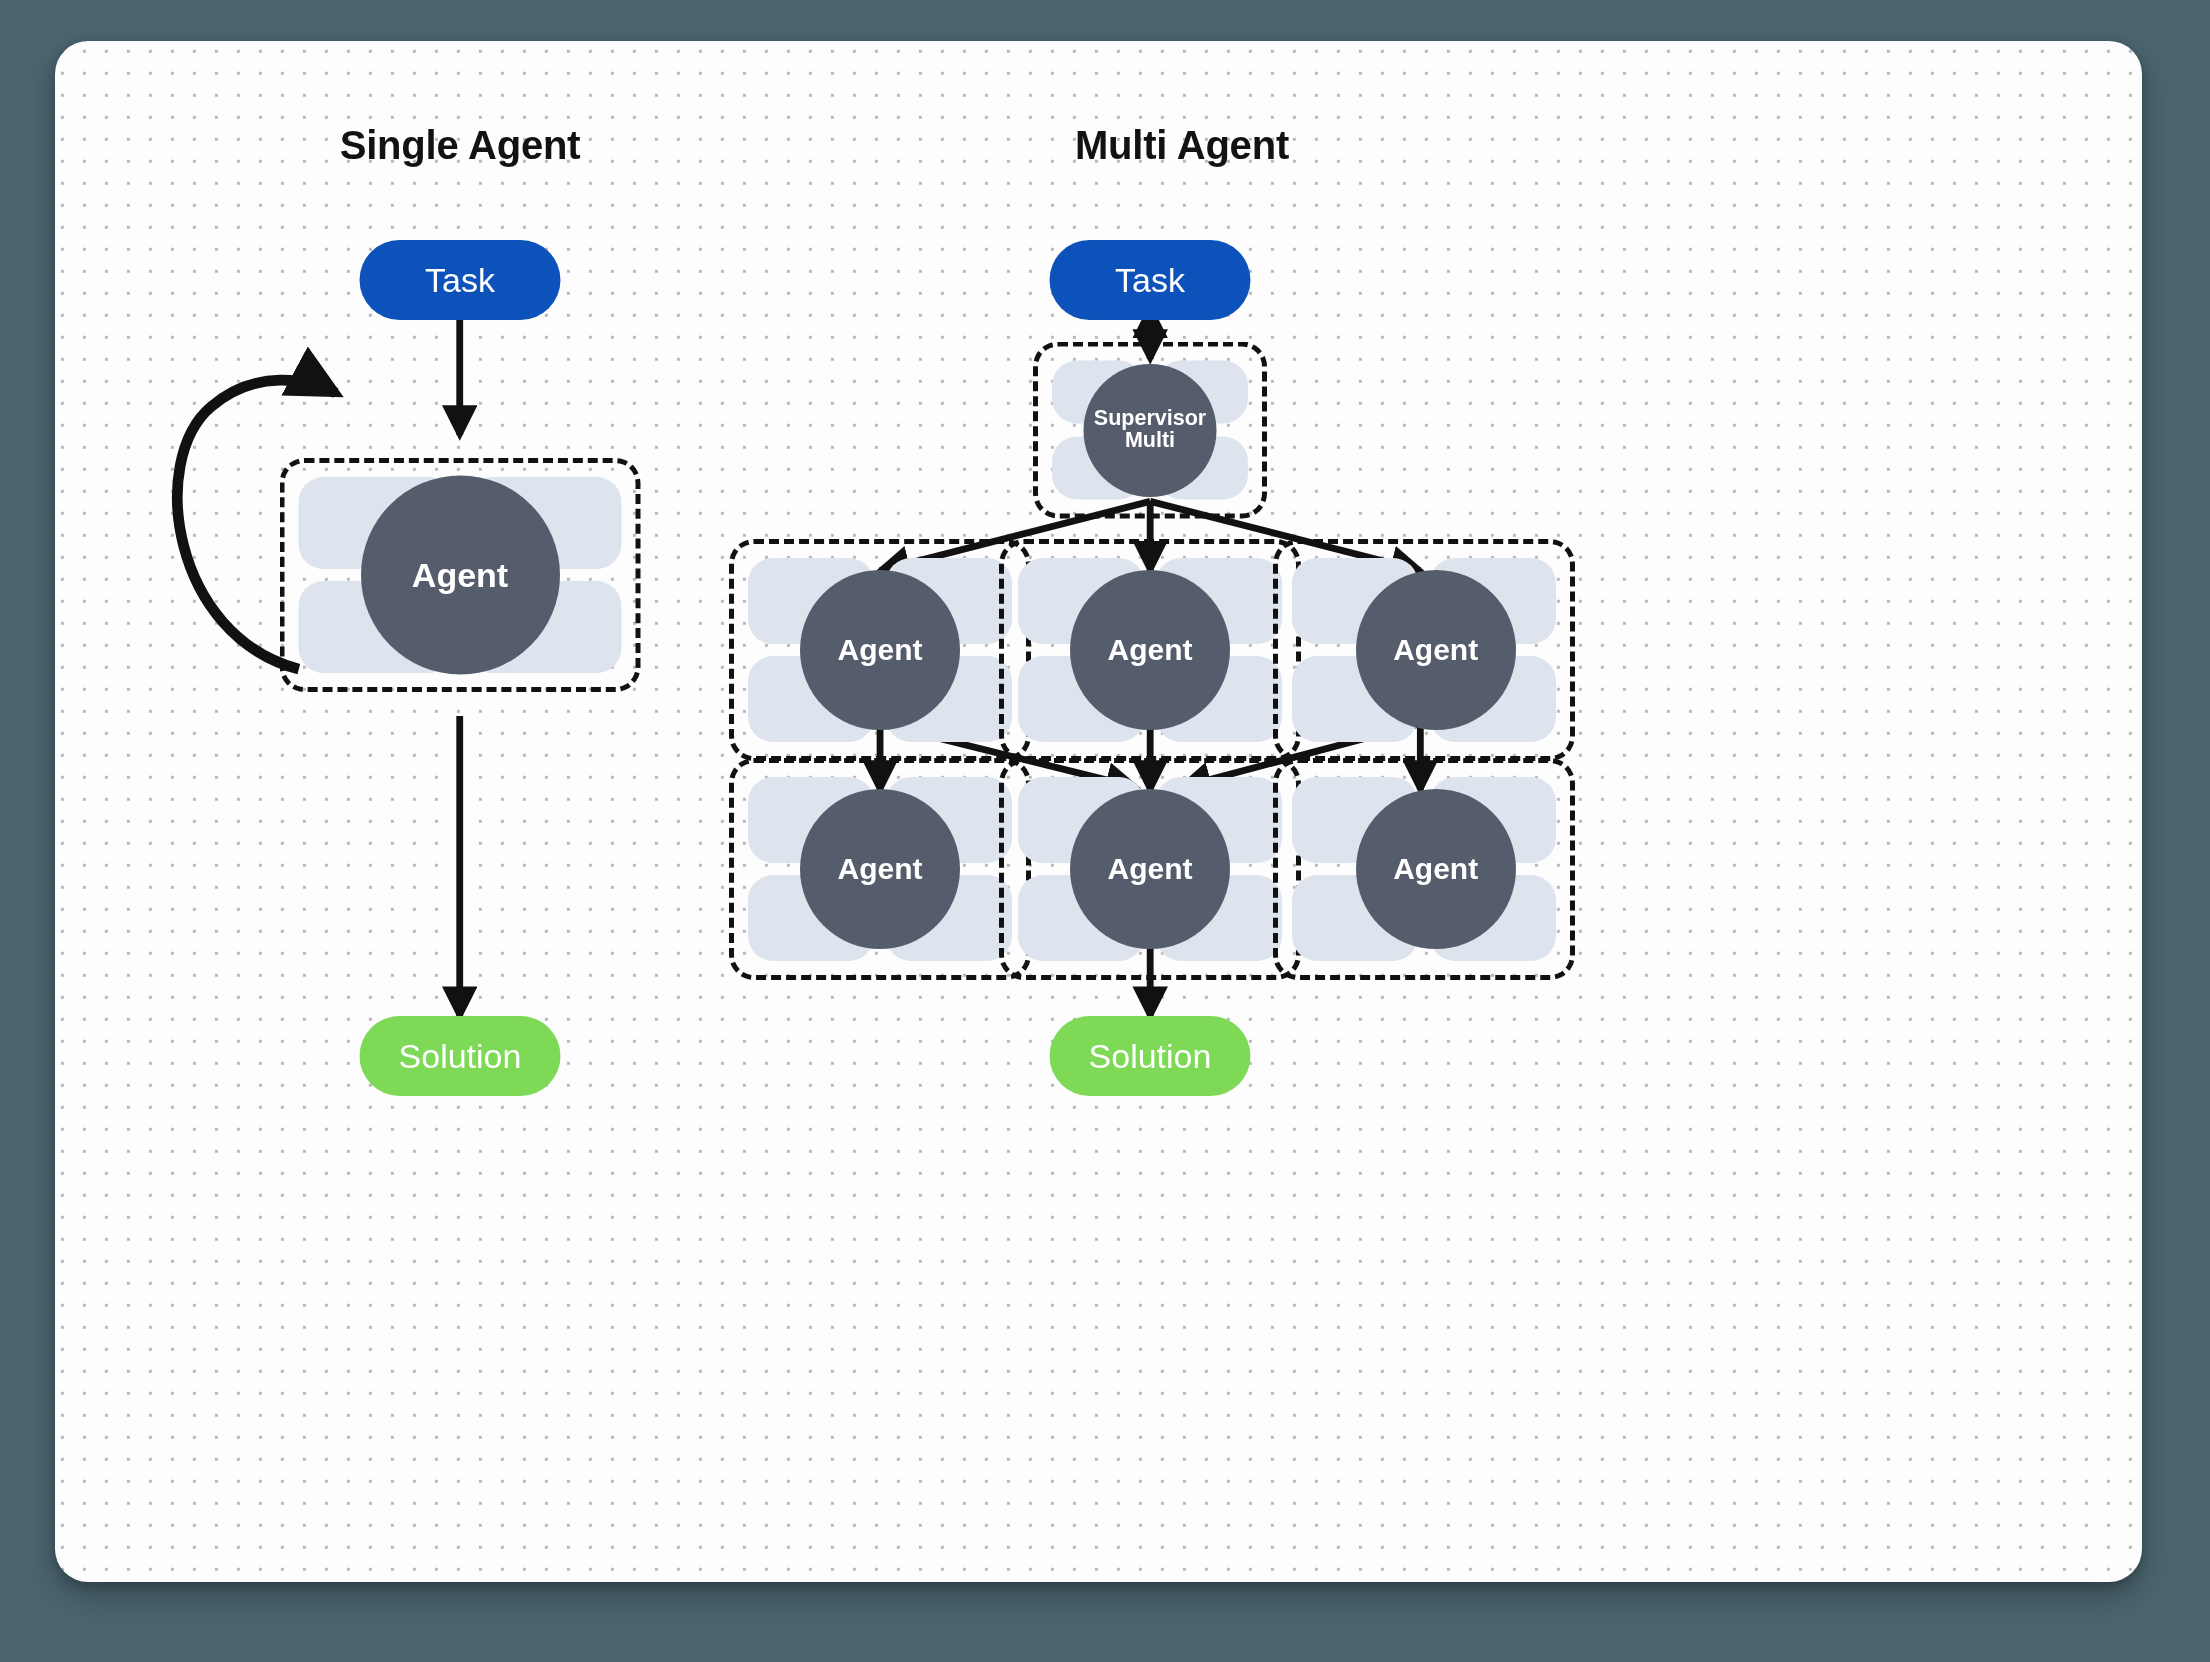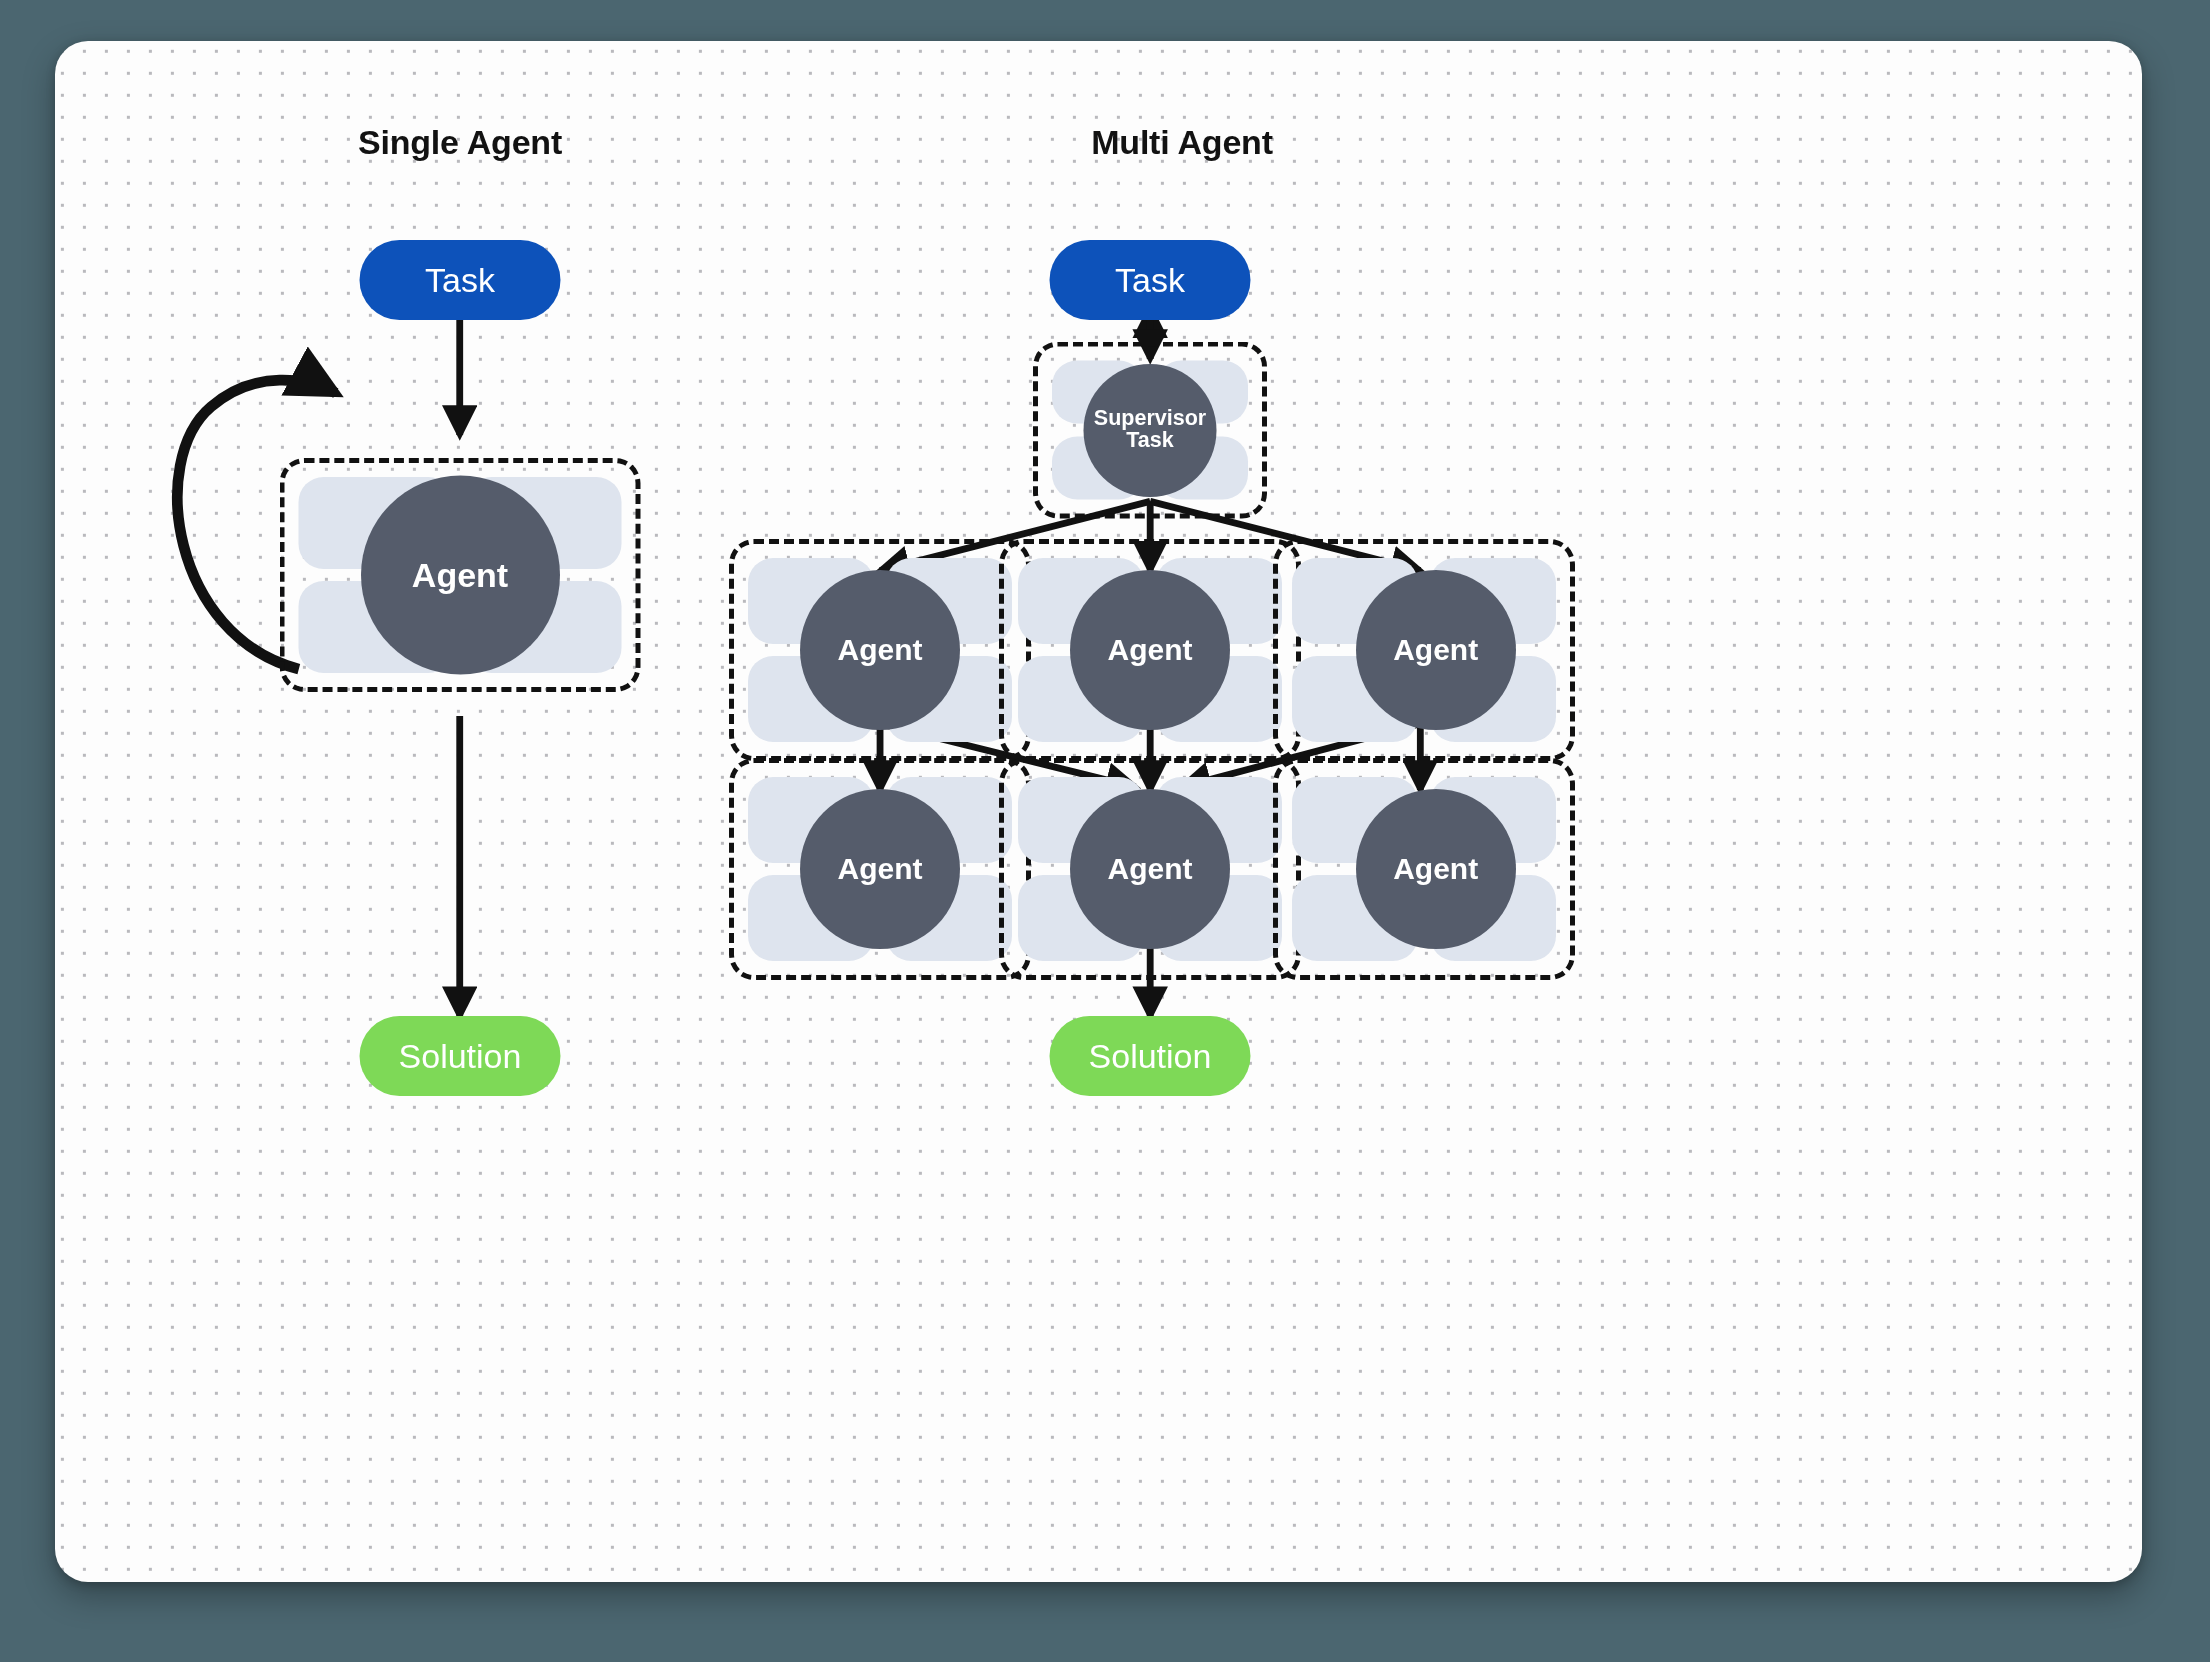--- a/index.html
+++ b/index.html
@@ -42,21 +42,21 @@
     width: 2087px;
     height: 1541px;
     pointer-events: none;
   }
 
   
   .panel-title {
     position: absolute;
     font-weight: bold;
     color: #121212;
-    font-size: 34px;
+    font-size: 40px;
     letter-spacing: -0.2px;
     white-space: nowrap;
     transform: translateX(-50%);
   }
 
   
   .pill {
     position: absolute;
     display: flex;
     align-items: center;
@@ -179,21 +179,21 @@
     </div>
 
     <div class="cluster" style="left:1095px; top:389px; width:234px; height:177px;">
       <div class="petals">
         <div class="petal"></div>
         <div class="petal"></div>
         <div class="petal"></div>
         <div class="petal"></div>
       </div>
       <div class="core" style="width:133px; height:133px; font-size:21.5px;">Supervisor
-Task</div>
+Multi</div>
     </div>
 
     <div class="cluster" style="left:825px; top:609px; width:302px; height:222px;">
       <div class="petals">
         <div class="petal"></div>
         <div class="petal"></div>
         <div class="petal"></div>
         <div class="petal"></div>
       </div>
       <div class="core" style="width:160px; height:160px; font-size:30px;">Agent</div>

